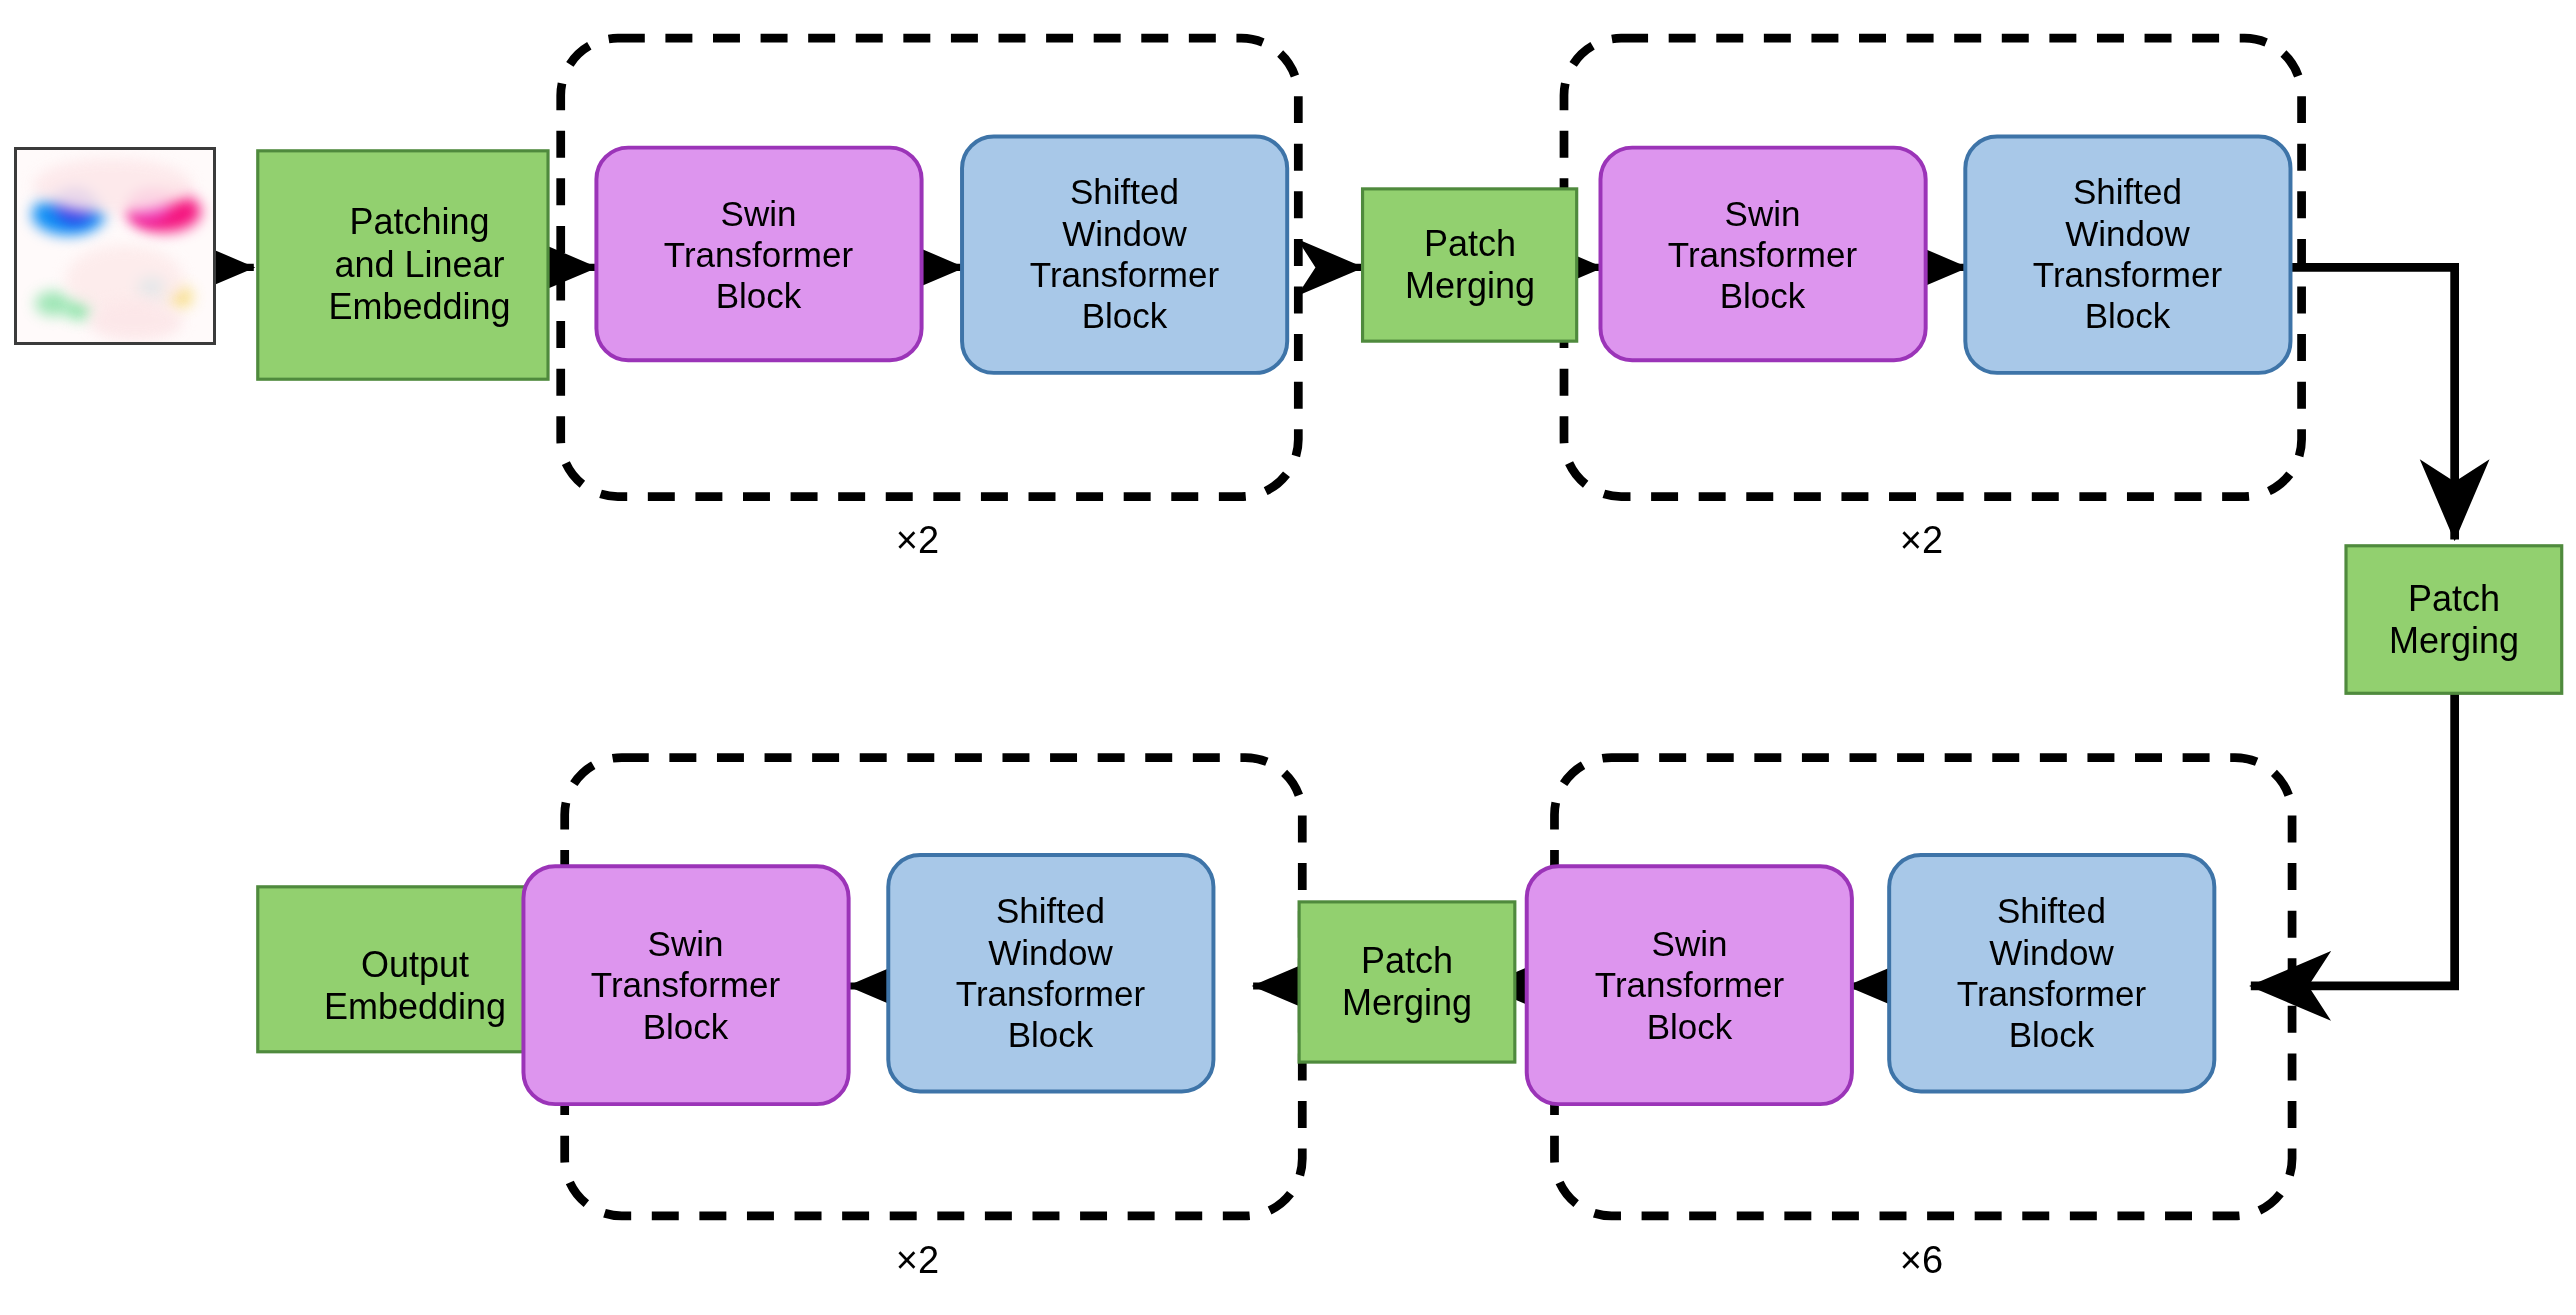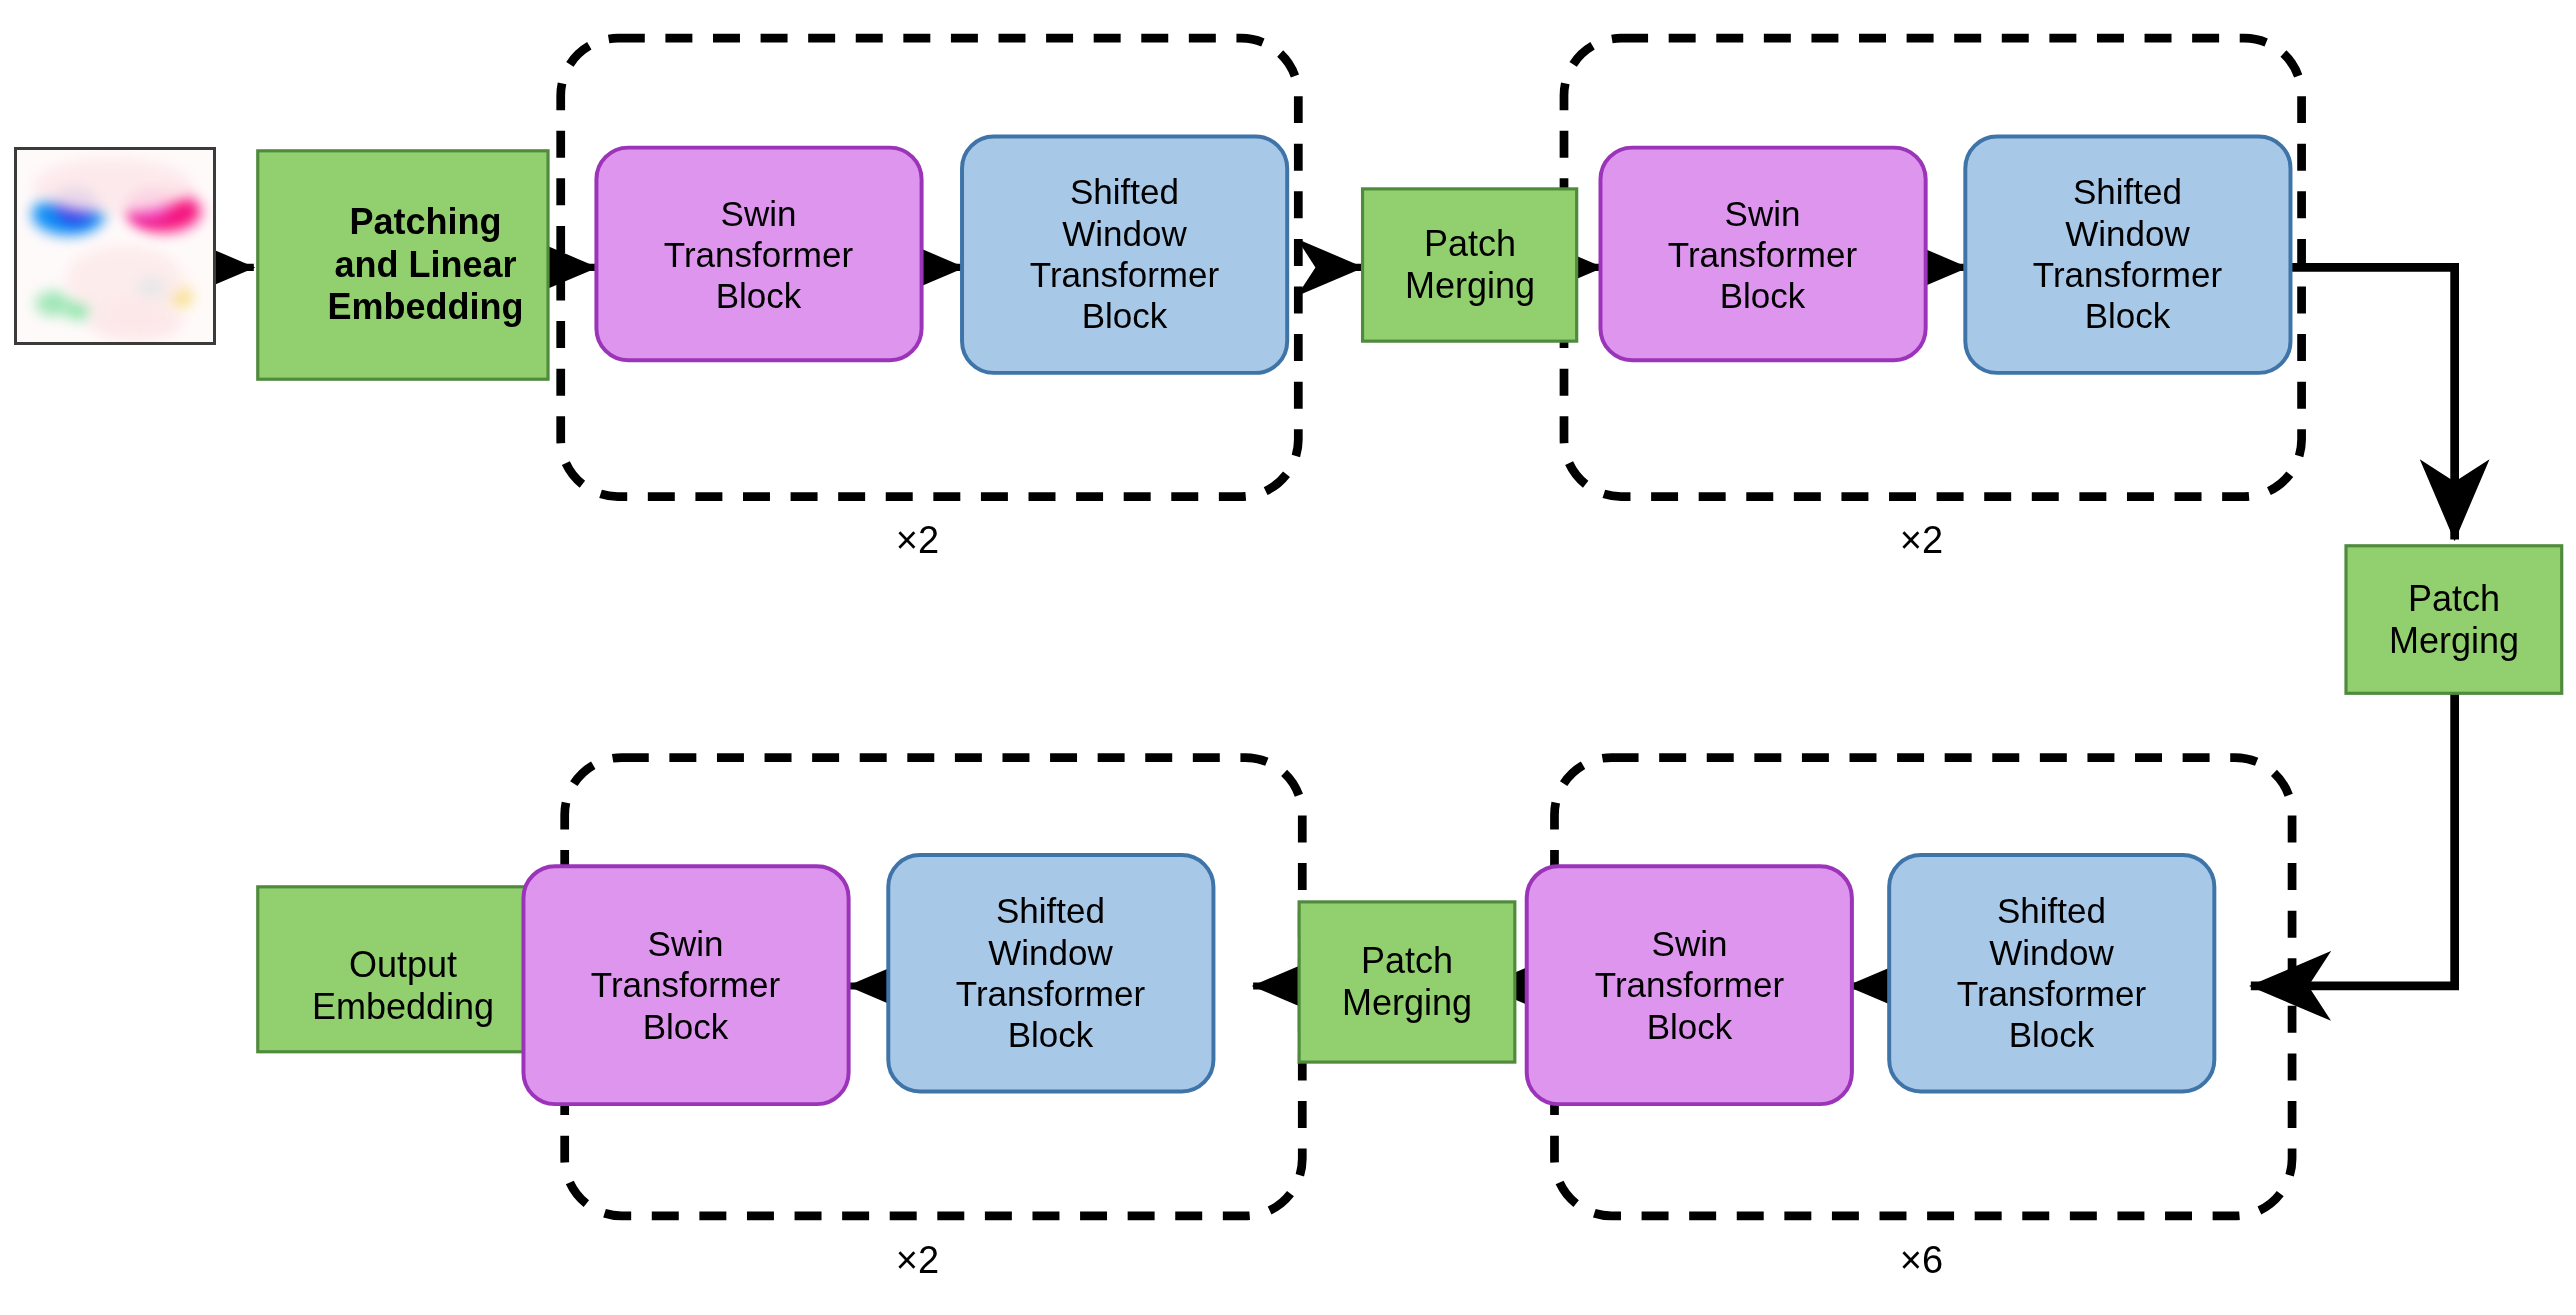--- a/index.html
+++ b/index.html
@@ -124,34 +124,34 @@
     <div class="blob" style="left:111px; top:40px; width:41px; height:33px; background:#ee38b6;"></div>
     <div class="blob" style="left:17.4px; top:141px; width:36px; height:25px; background:#7fe0a0; opacity:.75;"></div>
     <div class="blob" style="left:48px; top:148px; width:28.6px; height:22px; background:#63dd8c; opacity:.7;"></div>
     <div class="blob" style="left:121px; top:127px; width:27px; height:20.6px; background:#38d4e2; opacity:.8;"></div>
     <div class="blob" style="left:149px; top:136px; width:27px; height:22px; background:#f6d96e; opacity:.8;"></div>
     <div class="blob" style="left:16px; top:8px; width:159px; height:56px; background:#fde8ea; opacity:.9;"></div>
     <div class="blob" style="left:48px; top:95px; width:119px; height:71px; background:#fdeaea; opacity:.85;"></div>
     <div class="blob" style="left:71px; top:151px; width:95px; height:40px; background:#fce5e7; opacity:.85;"></div>
   </div>
 
-  <div class="node-label green-box-label" style="left:260px; top:151px; width:331px; height:228px;font-weight:bold;">Patching
+  <div class="node-label green-box-label" style="left:254px; top:151px; width:331px; height:228px;">Patching
 and Linear
 Embedding</div>
 
   <div class="node-label green-box-label" style="left:1363px; top:189px; width:214px; height:152px;">Patch
 Merging</div>
 
   <div class="node-label green-box-label" style="left:2346px; top:546px; width:216px; height:148px;">Patch
 Merging</div>
 
   <div class="node-label green-box-label" style="left:1299px; top:902px; width:216px; height:160px;">Patch
 Merging</div>
 
-  <div class="node-label green-box-label" style="left:258px; top:887px; width:290px; height:198px;">Output
+  <div class="node-label green-box-label" style="left:270px; top:887px; width:290px; height:198px;">Output
 Embedding</div>
 
   <div class="node-label block-label" style="left:596px; top:148px; width:325px; height:213px;">Swin
 Transformer
 Block</div>
 
   <div class="node-label block-label" style="left:1600px; top:148px; width:325px; height:213px;">Swin
 Transformer
 Block</div>
 

